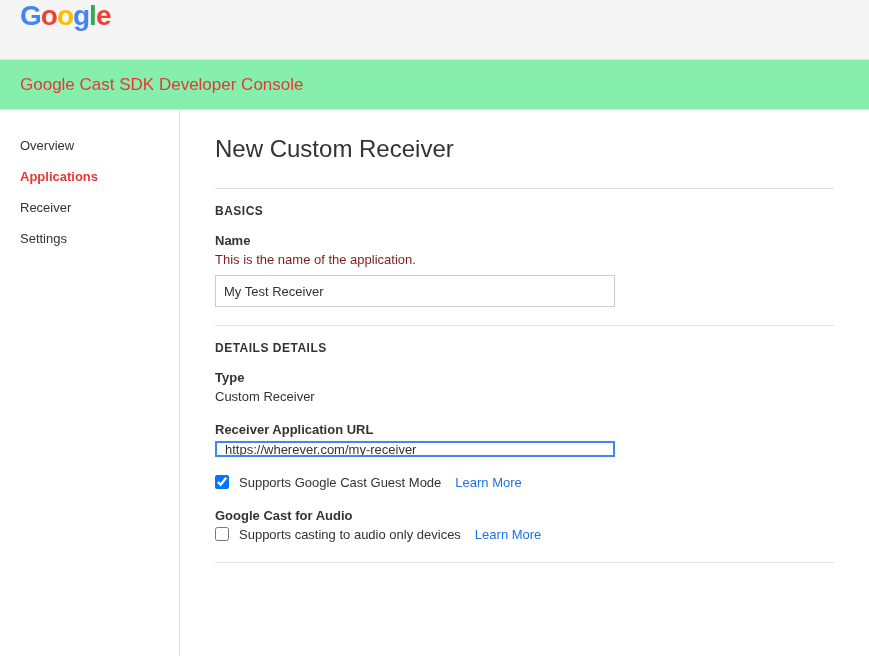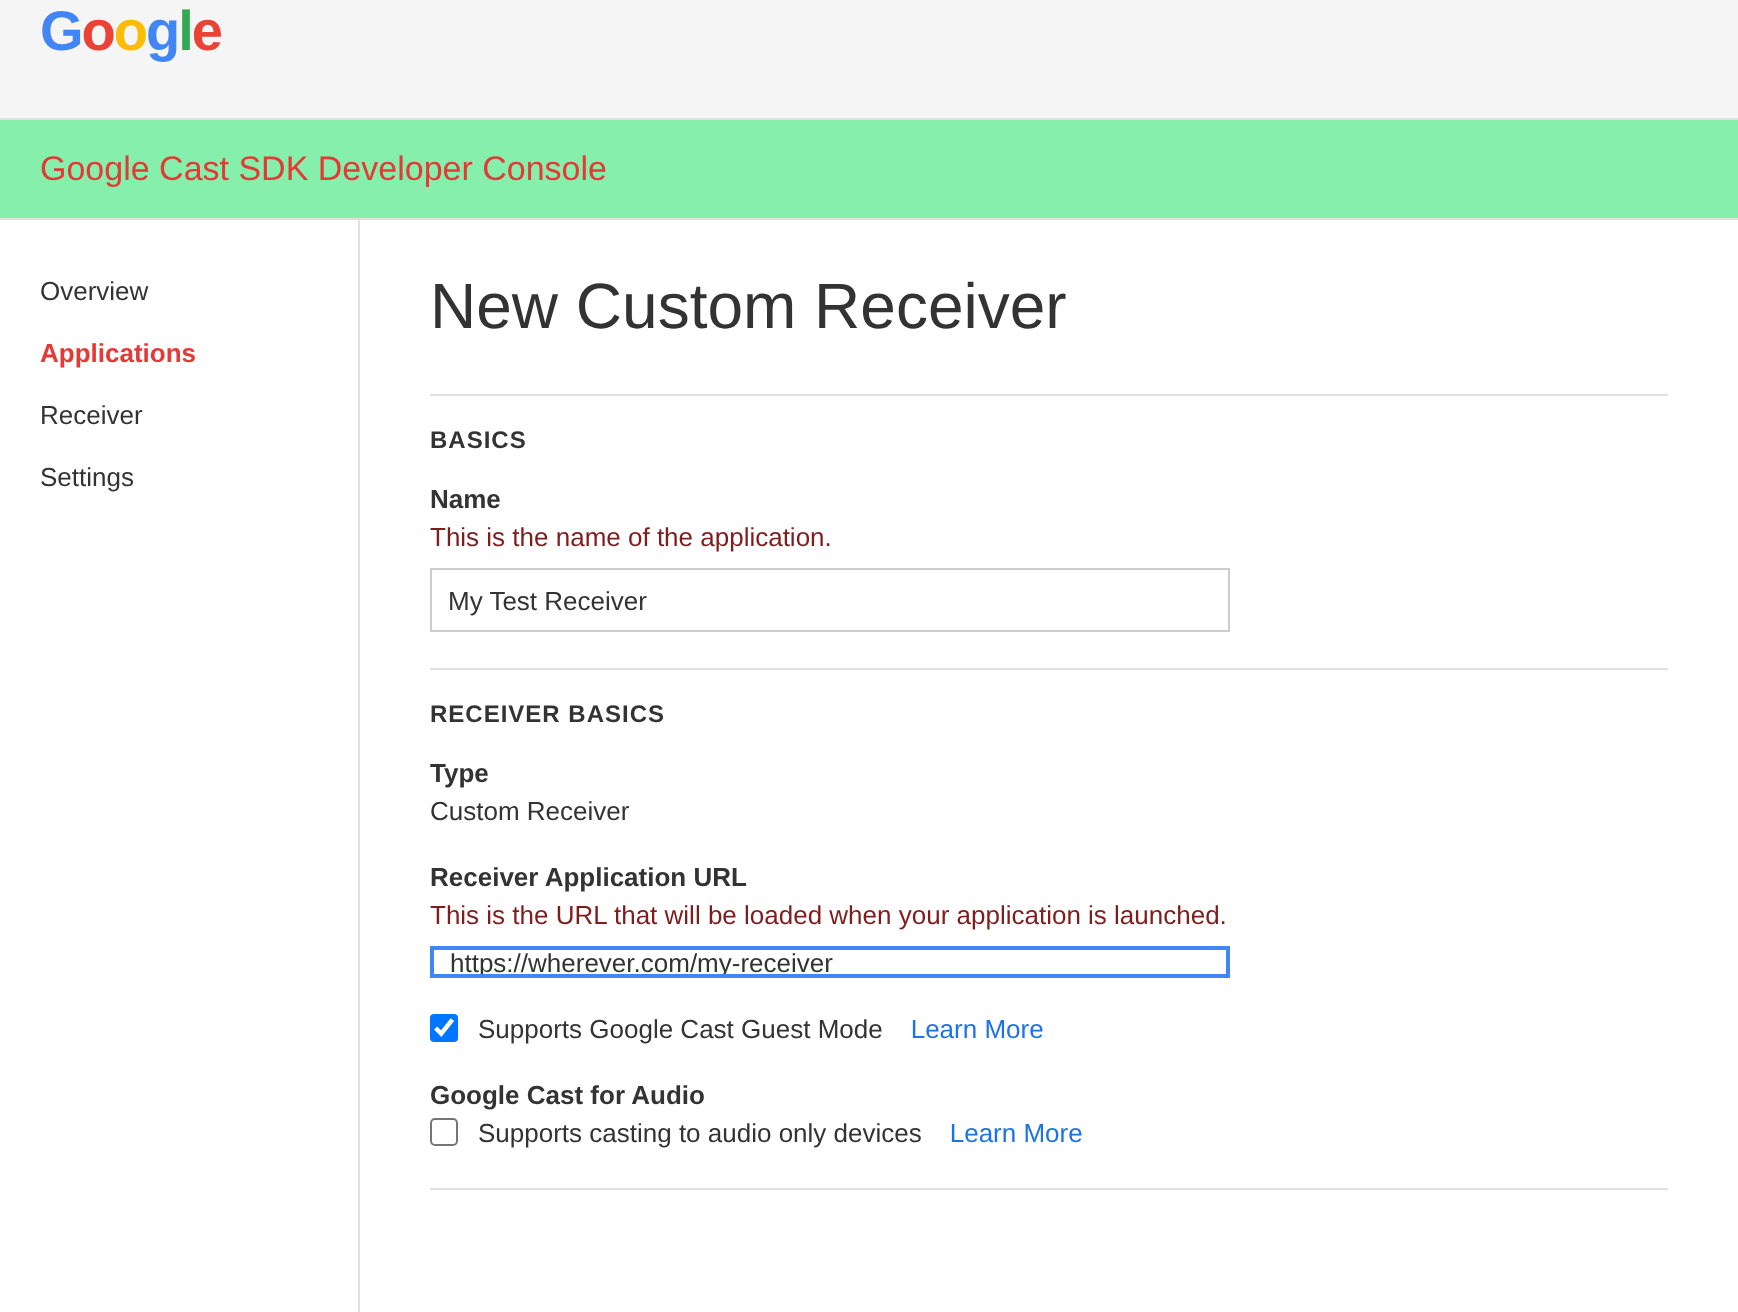--- a/index.html
+++ b/index.html
@@ -64,21 +64,21 @@
     }
 
     
     #main {
       flex: 1;
       padding: 25px 35px;
       max-width: 700px;
     }
 
     .page-title {
-      font-size: 32px;
+      font-size: 24px;
       font-weight: normal;
       color: #333;
       margin-bottom: 25px;
     }
 
     .section-divider {
       border: none;
       border-top: 1px solid #e0e0e0;
       margin: 0 0 15px 0;
     }
@@ -188,30 +188,29 @@
       <div class="field-section">
         <div class="field-label">Name</div>
         <div class="field-description">This is the name of the application.</div>
         <input type="text" class="text-input" value="My Test Receiver" style="">
       </div>
     </div>
 
     <hr class="section-divider">
 
     <div class="receiver-details-section">
-      <div class="section-header">RECEIVER BASICS</div>
+      <div class="section-header">DETAILS DETAILS</div>
 
       <div class="field-section">
         <div class="field-label">Type</div>
         <div class="field-value">Custom Receiver</div>
       </div>
 
       <div class="field-section">
         <div class="field-label">Receiver Application URL</div>
-        <div class="field-description">This is the URL that will be loaded when your application is launched.</div>
         <input type="text" class="url-input" value="https://wherever.com/my-receiver" style="">
       </div>
 
       <div class="field-section">
         <div class="checkbox-row">
           <input type="checkbox" checked="" style="">
           <span>Supports Google Cast Guest Mode</span>
           <a href="#" class="learn-more">Learn More</a>
         </div>
       </div>

